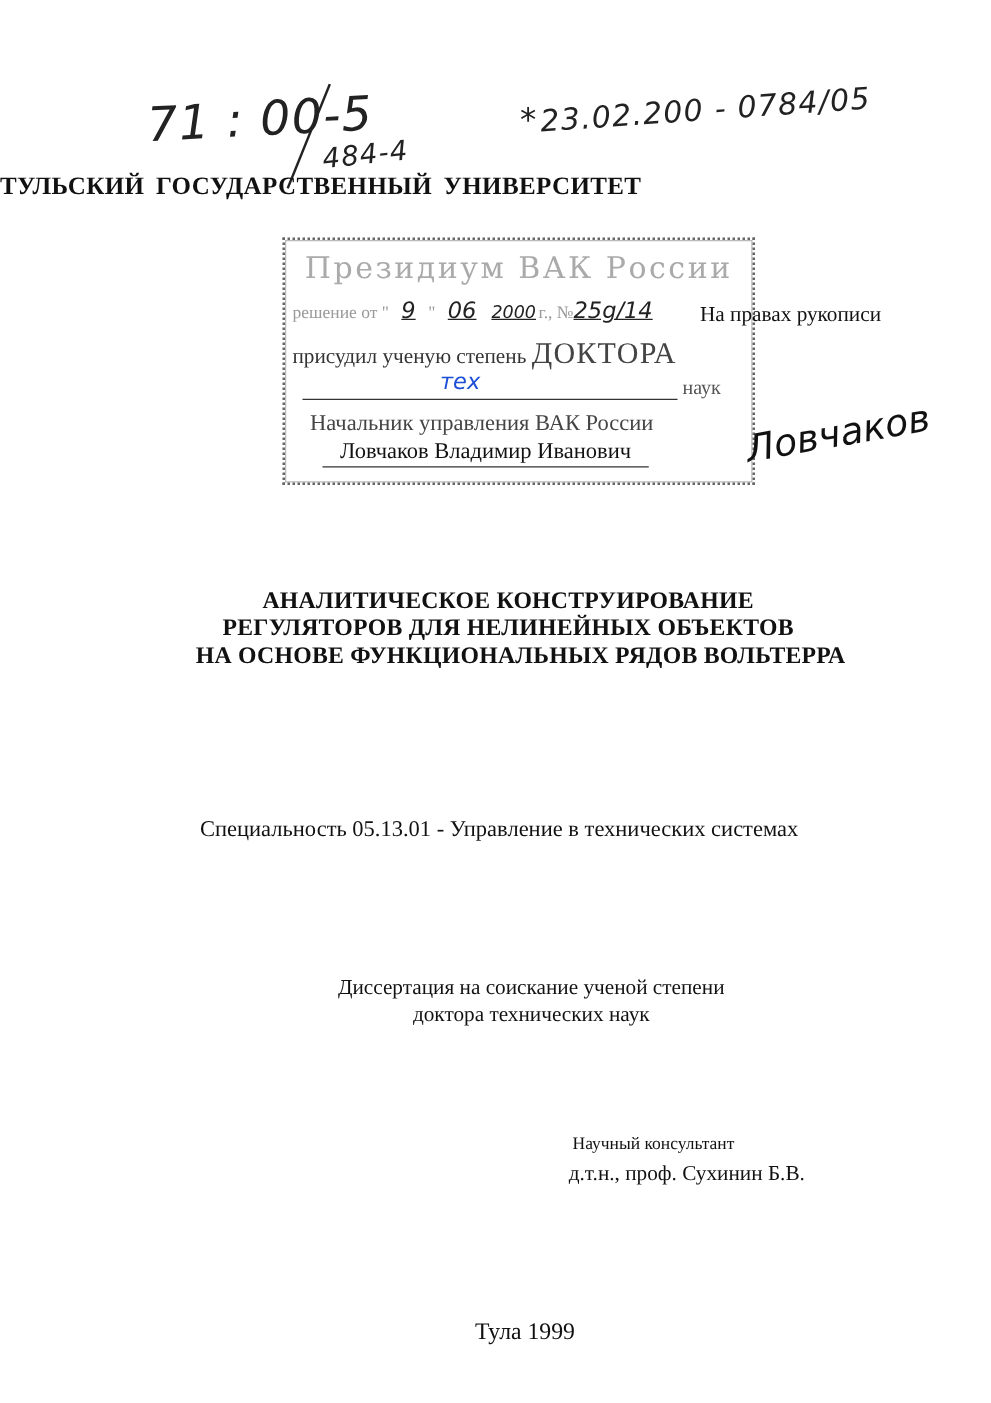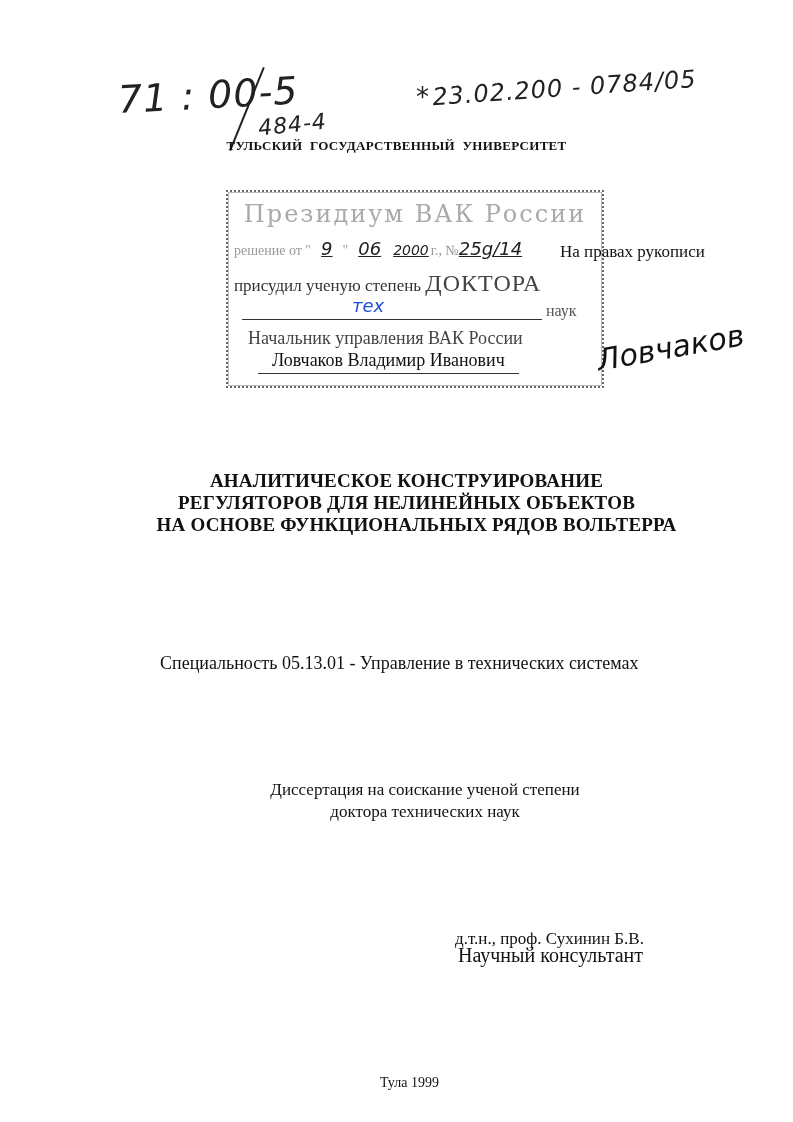--- a/index.html
+++ b/index.html
@@ -12,22 +12,22 @@
       font-family: "DejaVu Sans", sans-serif; font-style: italic;
       color: #222; letter-spacing: 1px;
     }
     #hand-code { left: 118px; top: 78px; font-size: 38px; transform: rotate(-3deg); transform-origin: left center; }
     #hand-sub { left: 258px; top: 112px; font-size: 22px; transform: rotate(-6deg); }
     #hand-slash { left: 246px; top: 64px; width: 2px; height: 90px; background: #222; transform: rotate(22deg); }
     #hand-date { left: 432px; top: 74px; font-size: 24px; transform: rotate(-4deg); }
     #hand-star { left: 416px; top: 82px; font-size: 26px; }
 
     #university {
-      left: 0; width: 793px; text-align: center; top: 138px;
-      font-weight: bold; font-size: 13px; letter-spacing: 0.3px; word-spacing: 4px;
+      left: 0; width: 793px; text-align: left; top: 138px;
+      font-weight: bold; font-size: 20px; letter-spacing: 0.3px; word-spacing: 4px;
     }
 
     #stamp {
       position: absolute; left: 226px; top: 190px; width: 374px; height: 194px;
       border: 2px dotted #666; box-shadow: inset 0 0 0 1px #bbb;
     }
     #stamp .line { position: absolute; left: 0; width: 374px; white-space: nowrap; }
     #stamp-title { top: 8px; text-align: center; font-size: 24px; color: #aaa; letter-spacing: 2px; font-family: "DejaVu Serif", serif; }
     #stamp-decision { top: 46px; left: 6px !important; font-size: 14px; color: #999; }
     #stamp-decision .fill { color: #222; font-family: "DejaVu Sans", sans-serif; font-style: italic; font-size: 18px; text-decoration: underline; padding: 0 10px; }
@@ -46,23 +46,23 @@
       left: 0; width: 793px; text-align: center;
       font-weight: bold; font-size: 19px; letter-spacing: 0.2px;
     }
     #title-1 { top: 470px; left: 10px; }
     #title-2 { top: 492px; left: 10px; }
     #title-3 { top: 514px; left: 20px; }
 
     #specialty { left: 160px; top: 653px; font-size: 18px; }
     #diss-1 { left: 0; width: 850px; text-align: center; top: 780px; font-size: 17px; }
     #diss-2 { left: 0; width: 850px; text-align: center; top: 802px; font-size: 17px; }
-    #adv-1 { left: 458px; top: 944px; font-size: 20px; }
+    #adv-1 { left: 458px; top: 908px; font-size: 14px; }
     #adv-2 { left: 455px; top: 929px; font-size: 17px; text-align: right; }
-    #place { left: 380px; top: 1055px; font-size: 14px; margin-top: 20px; }
+    #place { left: 380px; top: 1055px; font-size: 19px; }
   </style>
 </head>
 <body>
 
 <div class="abs hand" id="hand-code">71 : 00-5</div>
 <div class="abs" id="hand-slash"></div>
 <div class="abs hand" id="hand-sub">484-4</div>
 <div class="abs hand" id="hand-star">*</div>
 <div class="abs hand" id="hand-date">23.02.200 - 0784/05</div>
 

